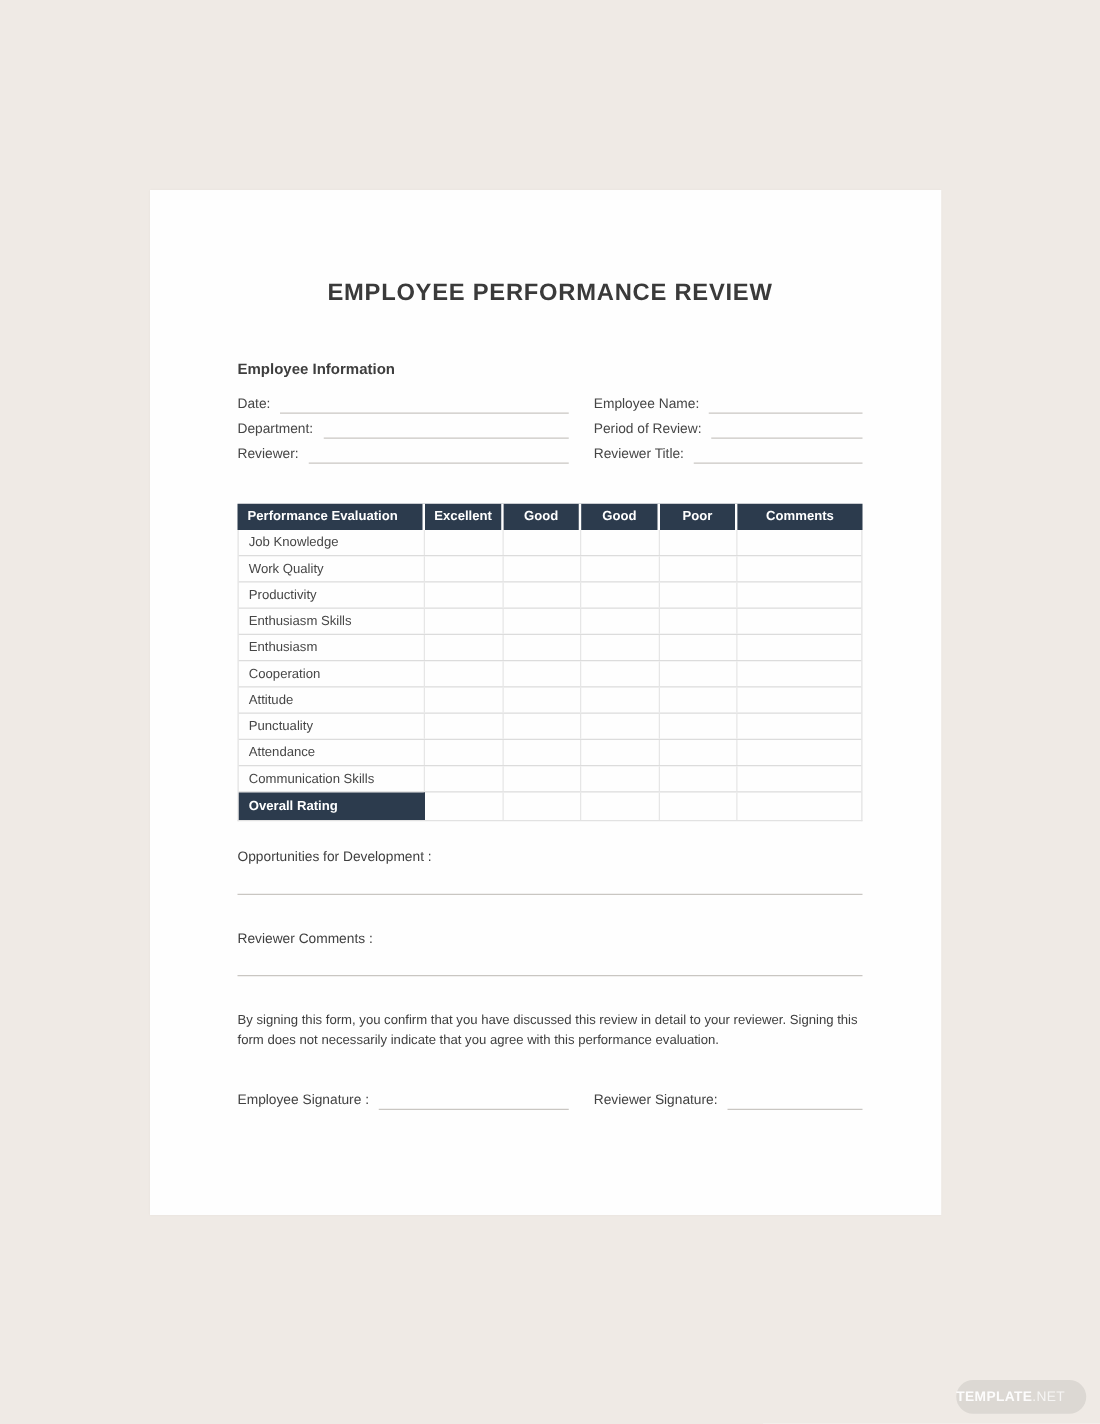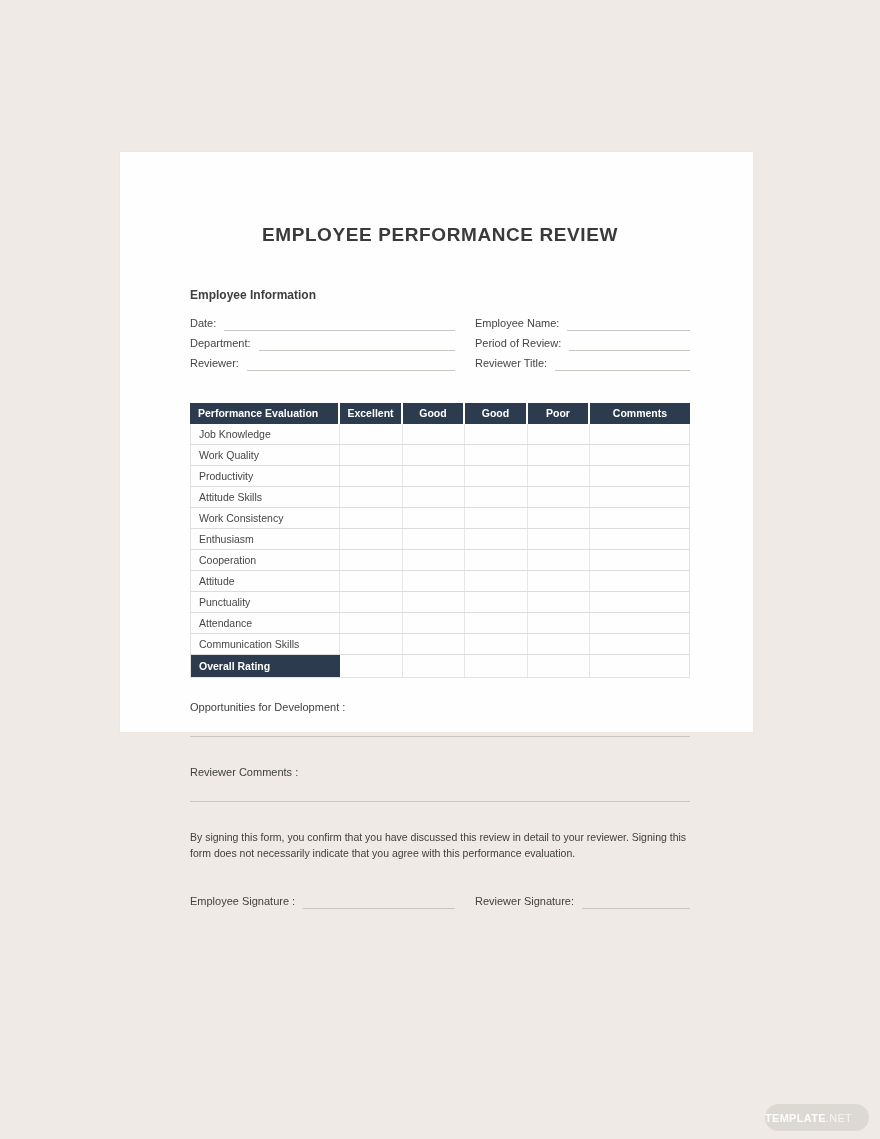--- a/index.html
+++ b/index.html
@@ -6,21 +6,21 @@
   html,body { width:880px; height:1139px; }
   body {
     font-family:"Liberation Sans","DejaVu Sans",sans-serif;
     background:#efeae5;
     position:relative;
     overflow:hidden;
     color:#3d3d3d;
   }
   .page {
     position:absolute; left:120px; top:152px;
-    width:633px; height:580px;
+    width:633px; height:820px;
     background:#fefefe;
     box-shadow:0 0 2px rgba(0,0,0,0.04);
   }
   .content { padding:0 63px 0 70px; }
 
   .doc-title {
     margin-top:72px;
     text-align:center;
     font-size:19px;
     font-weight:700;
@@ -213,29 +213,21 @@
         </div>
         <div class="t-row">
           <div class="c-label">Productivity</div>
           <div class="c-cell"></div>
           <div class="c-cell"></div>
           <div class="c-cell"></div>
           <div class="c-cell"></div>
           <div class="c-cell"></div>
         </div>
         <div class="t-row">
-          <div class="c-label">Attitude Skills</div>
-          <div class="c-cell"></div>
-          <div class="c-cell"></div>
-          <div class="c-cell"></div>
-          <div class="c-cell"></div>
-          <div class="c-cell"></div>
-        </div>
-        <div class="t-row">
-          <div class="c-label">Work Consistency</div>
+          <div class="c-label">Enthusiasm Skills</div>
           <div class="c-cell"></div>
           <div class="c-cell"></div>
           <div class="c-cell"></div>
           <div class="c-cell"></div>
           <div class="c-cell"></div>
         </div>
         <div class="t-row">
           <div class="c-label">Enthusiasm</div>
           <div class="c-cell"></div>
           <div class="c-cell"></div>

